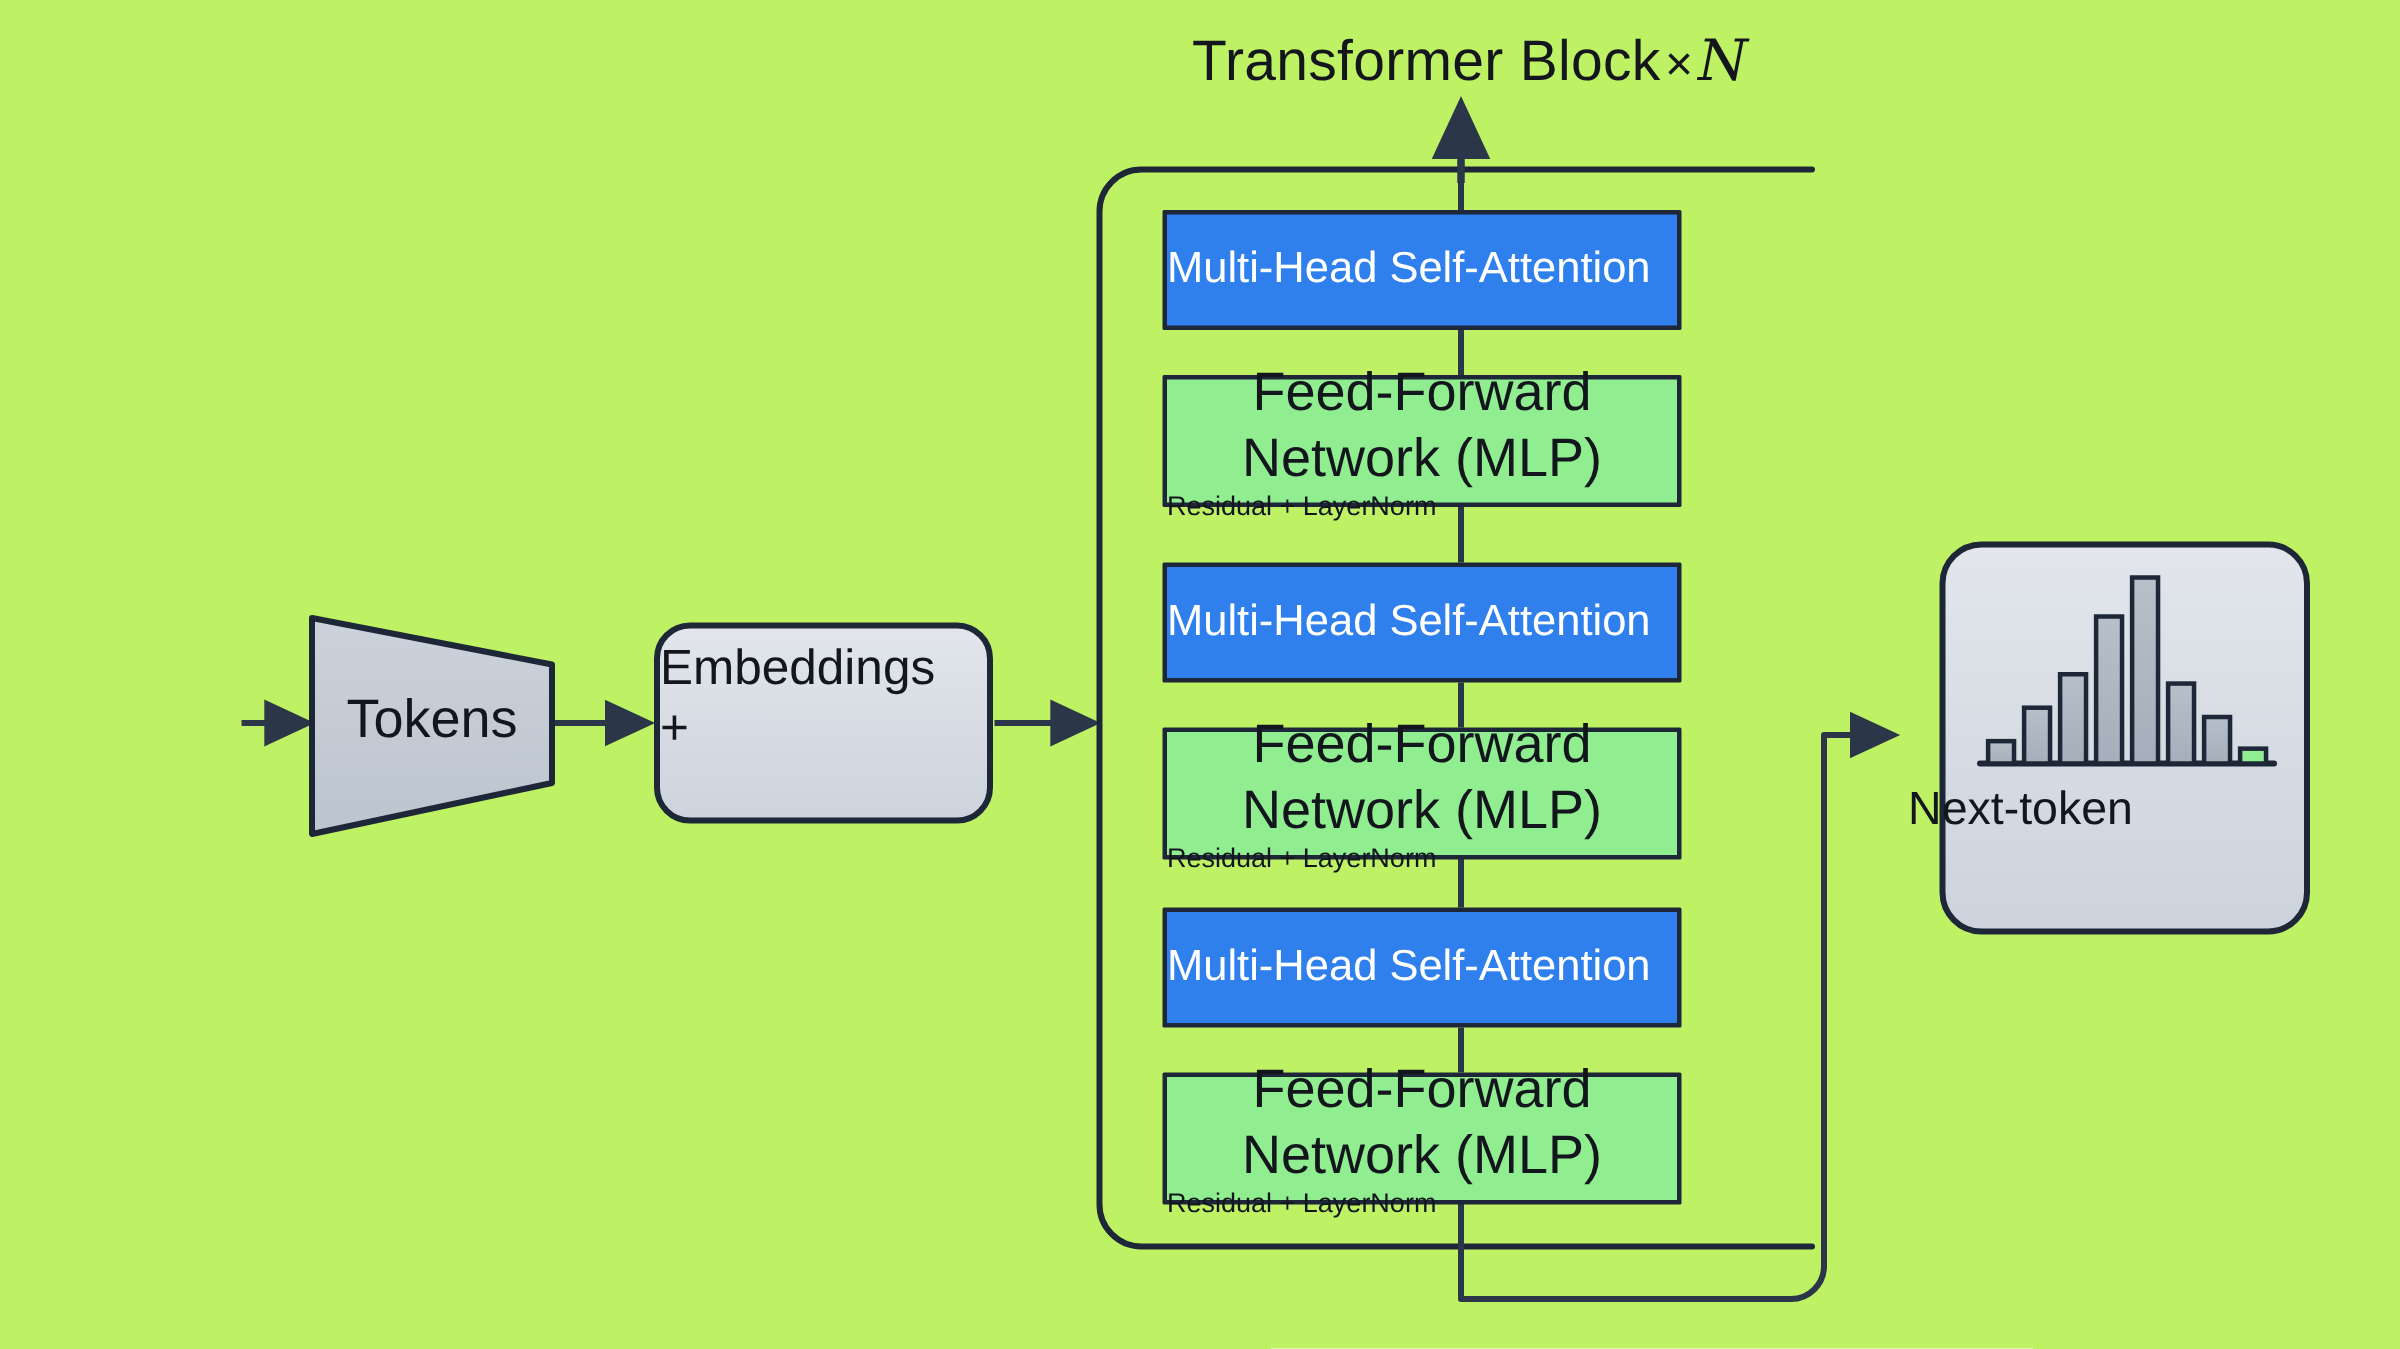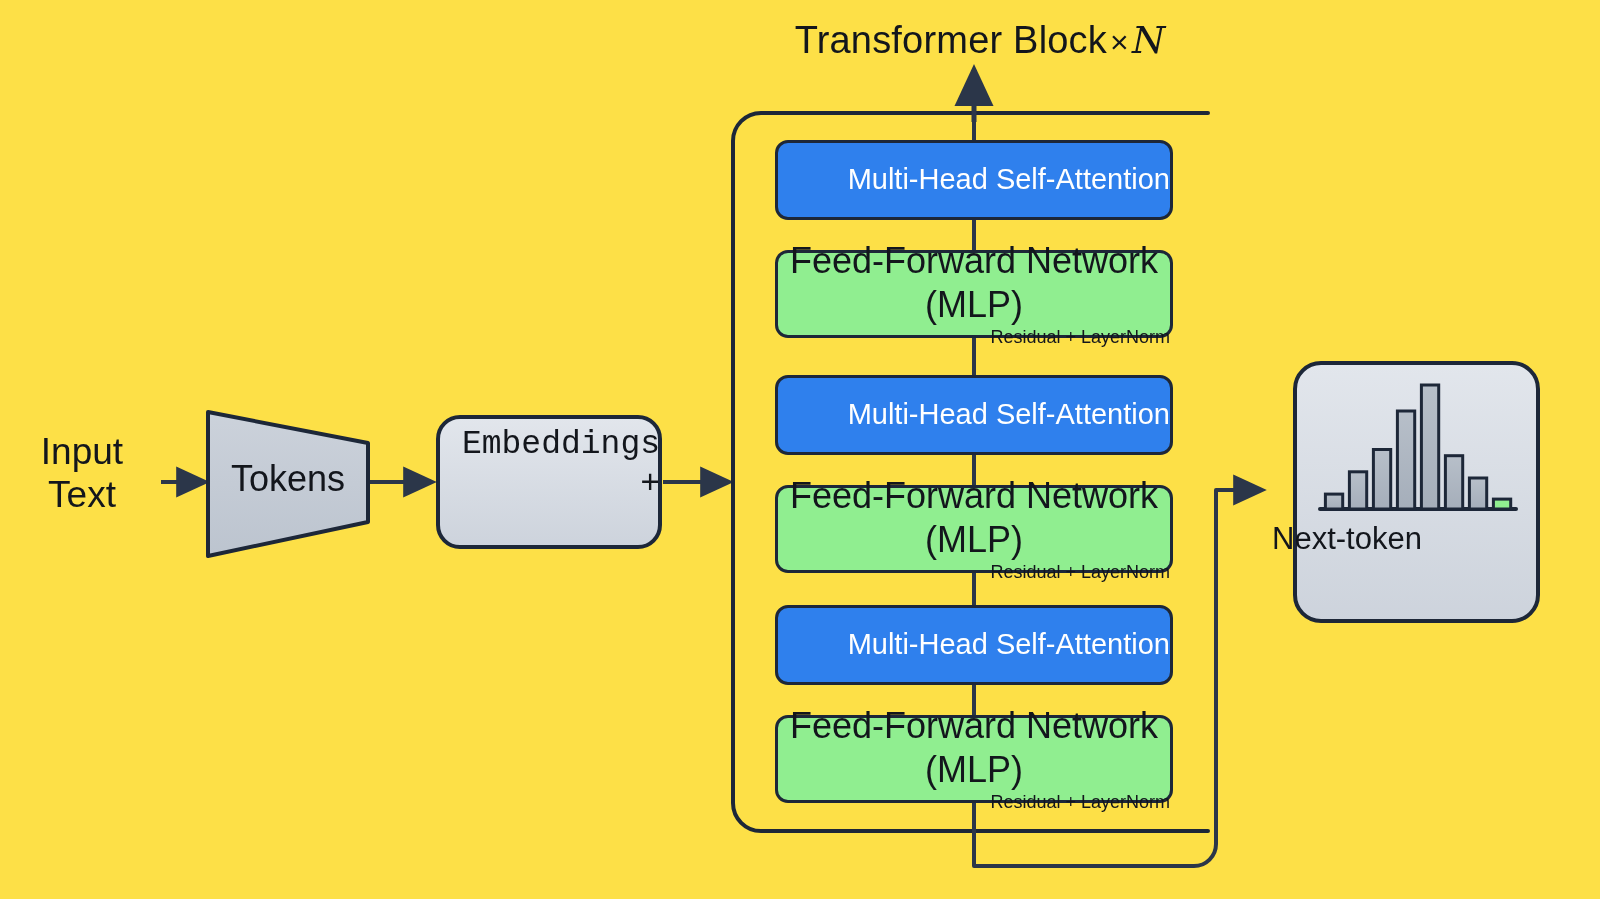--- a/index.html
+++ b/index.html
@@ -8,21 +8,21 @@
     padding: 0;
     background: #fbfbf9;
   }
   body {
     font-family: "Liberation Sans", sans-serif;
   }
   #canvas {
     position: relative;
     width: 1600px;
     height: 899px;
-    background: #fde047;
+    background: #bef264;
     overflow: hidden;
   }
   #canvas svg.layer {
     position: absolute;
     top: 0;
     left: 0;
     width: 1600px;
     height: 899px;
   }
 
@@ -70,49 +70,48 @@
     left: 0; top: 458px;
     font-size: 36px;
     color: #13161c;
   }
 
   .embed-label {
     position: absolute;
     left: 440px;
     top: 425px;
     width: 220px;
-    text-align: right;
+    text-align: left;
     font-size: 33px;
     line-height: 1.22;
     color: #13161c;
-    font-family: Liberation Mono, monospace;
   }
 
   .nexttok-label {
     position: absolute;
     left: 1228px;
     top: 520px;
     width: 238px;
     text-align: center;
     font-size: 31px;
     line-height: 1.25;
     color: #13161c;
   }
 
   
   .block {
     position: absolute;
     left: 775px;
-    width: 398px;
+    width: 346px;
     box-sizing: border-box;
     border: 3px solid #1d2738;
-    border-radius: 13px;
+    border-radius: 1px;
     display: flex;
     flex-direction: column;
-    align-items: flex-end;
+    align-items: flex-start;
     justify-content: center;
     text-align: center;
   }
   .block.attn {
     background: #2f80ed;
     color: #ffffff;
     height: 80px;
   }
   .block.ffn {
     background: #90ee90;
@@ -186,24 +185,20 @@
           <rect x="1373.4" y="449.5" width="17.3" height="59.5" fill="url(#gradBar)" stroke="#1d2738" stroke-width="3"></rect>
           <rect x="1397.4" y="411.0" width="17.3" height="98.0" fill="url(#gradBar)" stroke="#1d2738" stroke-width="3"></rect>
           <rect x="1421.4" y="385.0" width="17.3" height="124.0" fill="url(#gradBar)" stroke="#1d2738" stroke-width="3"></rect>
           <rect x="1445.4" y="455.7" width="17.3" height="53.3" fill="url(#gradBar)" stroke="#1d2738" stroke-width="3"></rect>
           <rect x="1469.4" y="478.0" width="17.3" height="31.0" fill="url(#gradBar)" stroke="#1d2738" stroke-width="3"></rect>
           <rect x="1493.4" y="499.1" width="17.3" height="9.9" fill="#90ee90" stroke="#1d2738" stroke-width="3"></rect>
         </g>
     </g>
   </svg>
 
-  <div class="input-text">
-    <div>Input</div>
-    <div>Text</div>
-  </div>
 
   <div class="shape-label tokens-label" style="left:208px; top:458px; width:160px;">Tokens</div>
 
   <div class="embed-label">
     <div>Embeddings</div>
     <div>+</div>
   </div>
 
   <div class="block attn" style="top:140px;">
     <div class="line1">Multi-Head Self-Attention</div>

